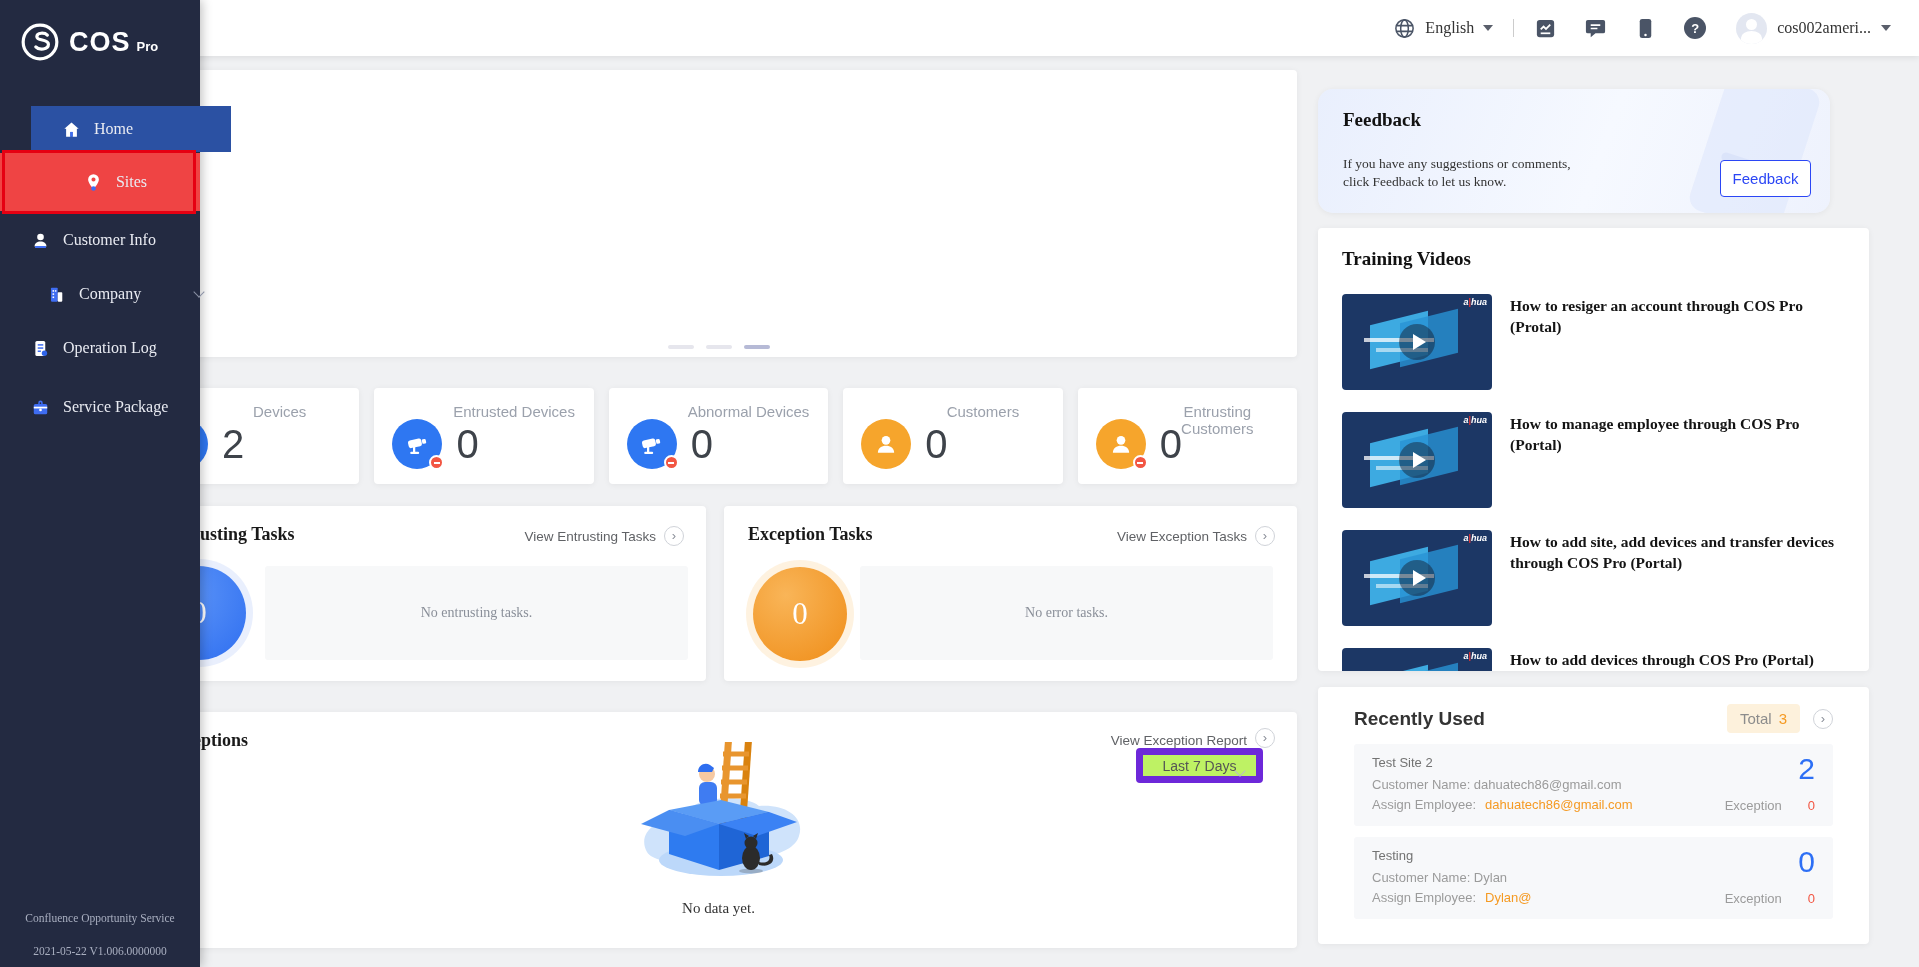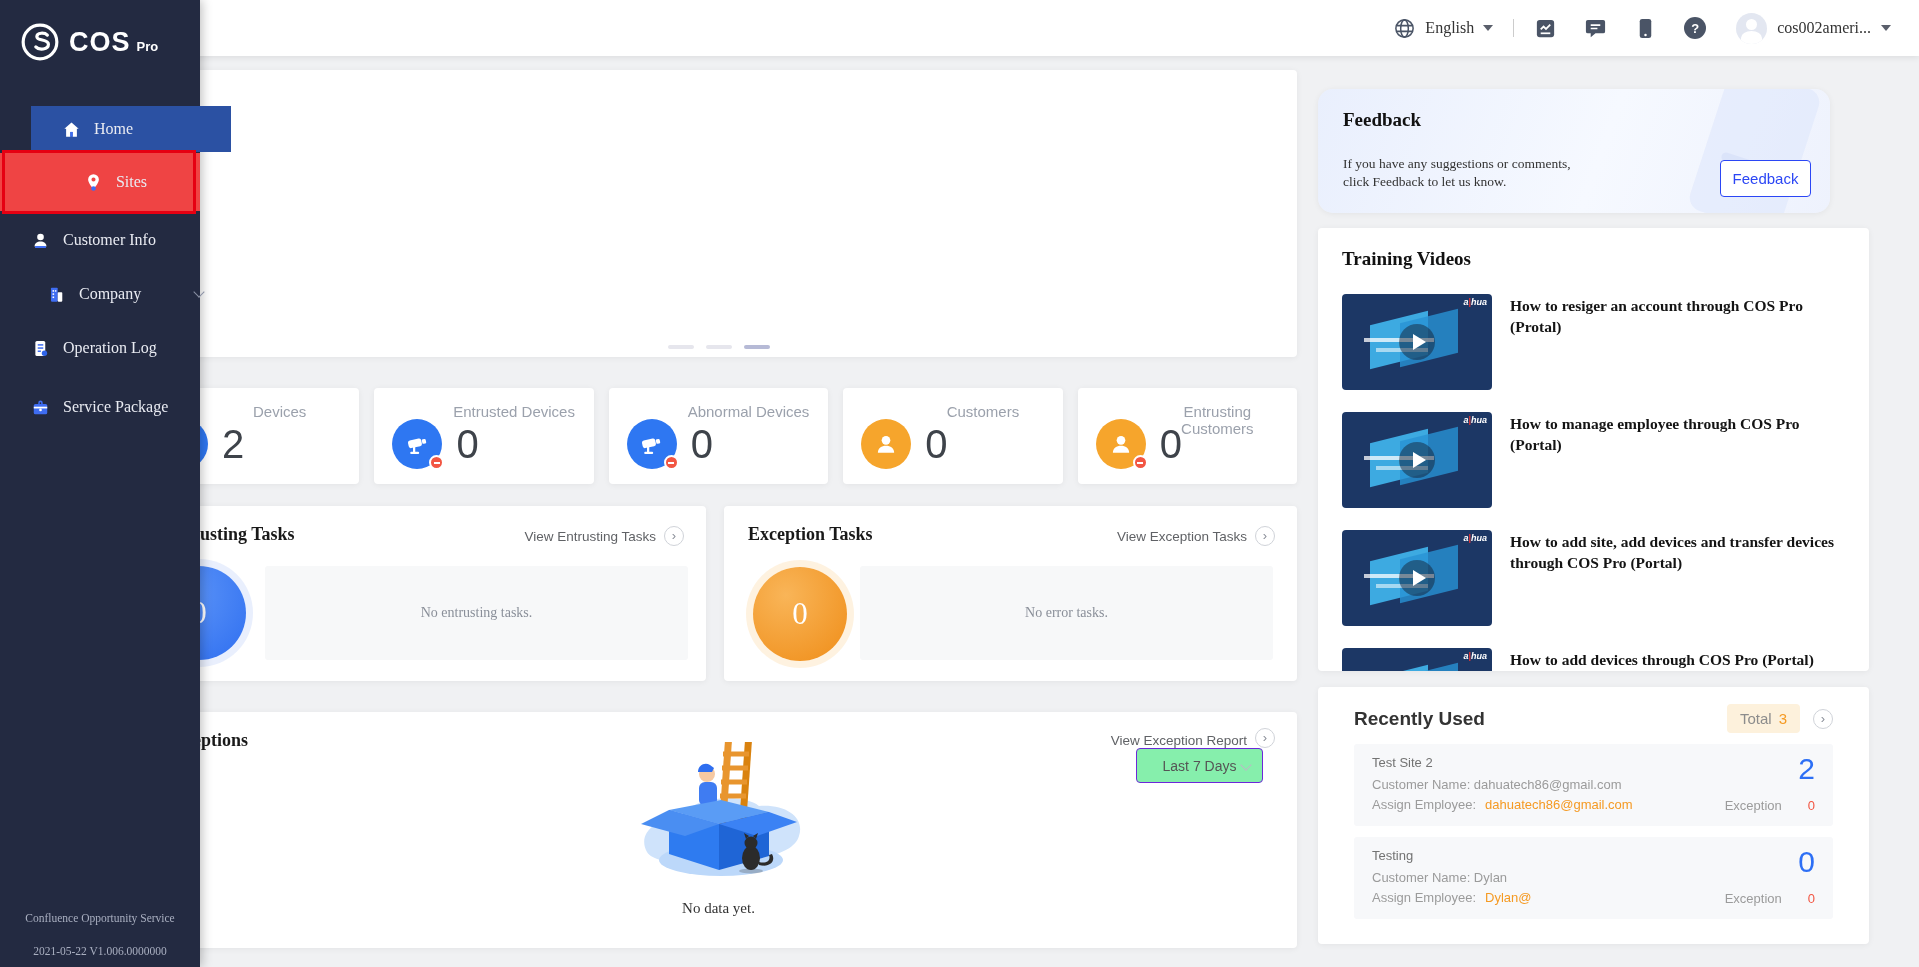--- a/index.html
+++ b/index.html
@@ -83,22 +83,22 @@
   .task-circle { position:absolute; width:94px; height:94px; border-radius:50%; color:#fff;
                  font-family:"Liberation Serif",serif; font-size:31px; display:flex; align-items:center; justify-content:center; }
   .task-circle.blue { background:radial-gradient(circle at 35% 30%, #5d95f8, #2e6ef0); box-shadow:0 0 0 7px rgba(70,120,240,.12); }
   .task-circle.orange { background:radial-gradient(circle at 35% 30%, #f9b558, #ef8d18); box-shadow:0 0 0 7px rgba(246,165,44,.15); }
   .task-empty { position:absolute; top:60px; bottom:21px; background:#f7f8f9; border-radius:3px;
                 display:flex; align-items:center; justify-content:center;
                 font-family:"Liberation Serif",serif; font-size:14px; color:#8a8f99; }
 
   
   .exceptions-card { left:140px; top:712px; width:1157px; height:236px; }
-  .range-select { position:absolute; top:36px; right:34px; width:127px; height:35px; border:1px solid #6d28d9;
-                  border-radius:4px; background:#86efac; display:flex; align-items:center; justify-content:center;
+  .range-select { position:absolute; top:36px; right:34px; width:127px; height:35px; border:7px solid #6d28d9;
+                  border-radius:4px; background:#bef264; display:flex; align-items:center; justify-content:center;
                   font-size:14px; color:#555; cursor:pointer; }
   .sel-chev { position:absolute; right:12px; top:12px; width:8px; height:8px; border-right:1.5px solid #b9bdc4;
               border-bottom:1.5px solid #b9bdc4; transform:rotate(45deg); }
   .no-data-illu { position:absolute; left:50%; top:28px; transform:translateX(-50%); }
   .no-data-text { position:absolute; left:0; right:0; top:188px; text-align:center;
                   font-family:"Liberation Serif",serif; font-size:15px; color:#333; }
 
   
   .feedback-card { left:1318px; top:89px; width:512px; height:124px; overflow:hidden;
                    background:linear-gradient(110deg, #e9effd 0%, #f6f9ff 55%, #eef2fd 100%);border-radius:15px; }

